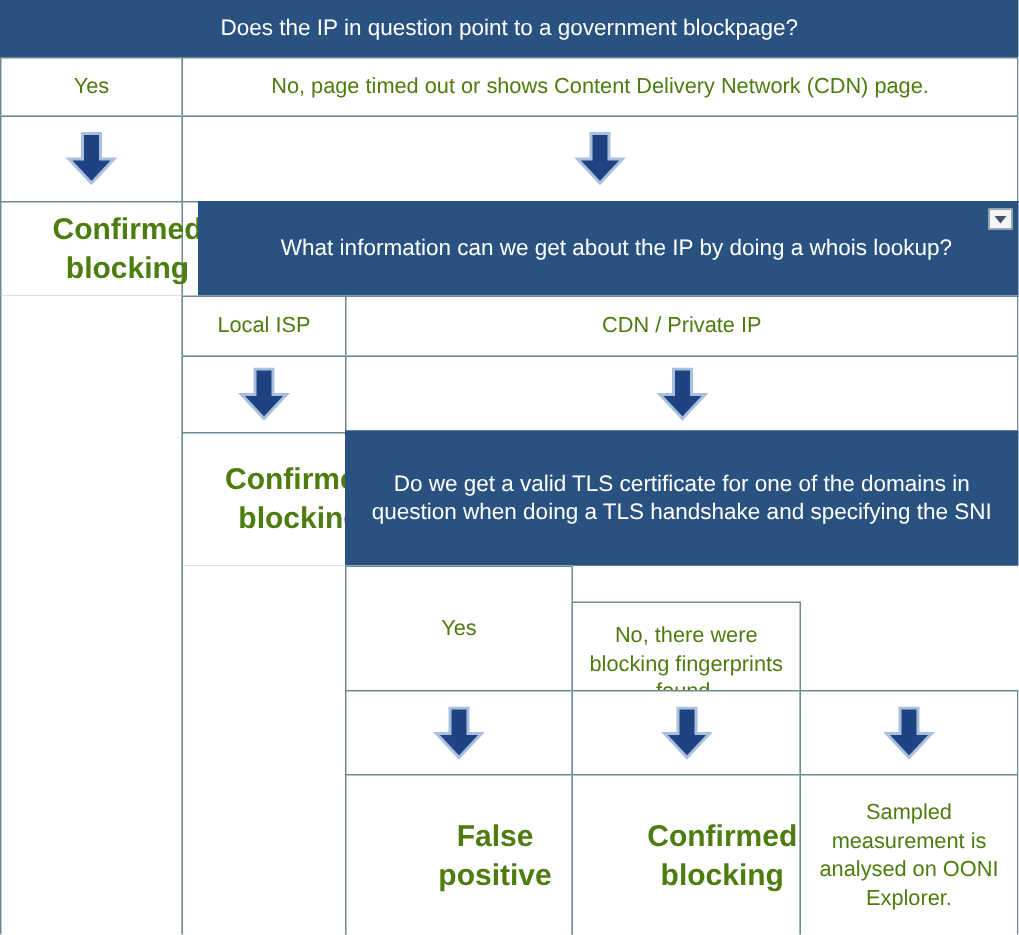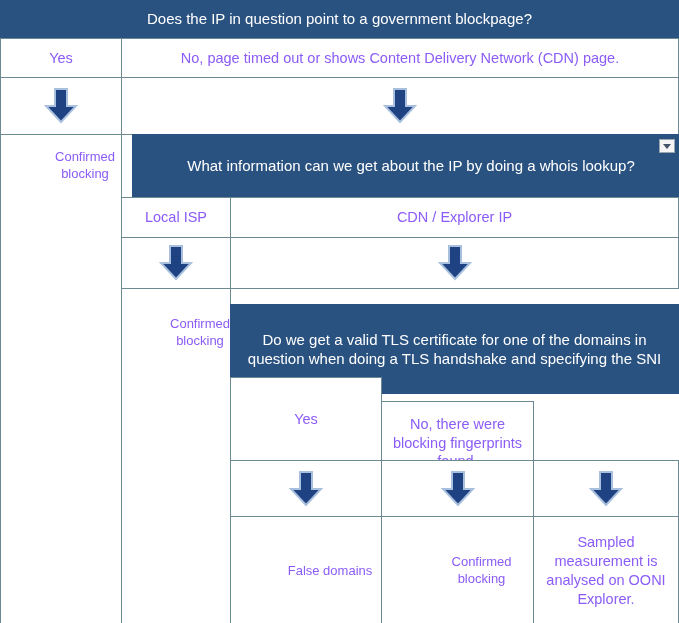--- a/index.html
+++ b/index.html
@@ -18,34 +18,34 @@
     width: 679px;
     height: 623px;
   }
   .cell {
     position: absolute;
     box-sizing: border-box;
     display: flex;
     align-items: center;
     justify-content: center;
     text-align: center;
-    color: #8b5cf6;
+    color: #4d7c0f;
     font-size: 14.5px;
     line-height: 1.3;
     background: #ffffff;
     border: 1px solid #6b8a91;
   }
   .cell.blue {
     background: #2a5280;
     color: #ffffff;
     border: 1px solid #2a5280;
   }
   .cell.bold {
-    font-weight: normal;
-    font-size: 13px;
+    font-weight: bold;
+    font-size: 20px;
     padding-left: 48px;
   }
   .cell.header-q {
     font-size: 15px;
   }
   .txt {
     display: block;
     padding: 0 6px;
   }
   
@@ -138,21 +138,21 @@
     <span class="tri"></span>
   </div>
 
   <div class="blank" style="left:0px; top:197px; width:122px; height:426px; border-left:1px solid #6b8a91; border-right:1px solid #6b8a91;"></div>
 
   <div class="cell" style="left:121px; top:197px; width:110px; height:41px;text-align:center;">
     <span class="txt">Local ISP</span>
   </div>
 
   <div class="cell" style="left:230px; top:197px; width:449px; height:41px;">
-    <span class="txt">CDN / Explorer IP</span>
+    <span class="txt">CDN / Private IP</span>
   </div>
 
   <div class="arrow-cell" style="left:121px; top:237px; width:110px; height:52px;">
     <span class="arrow">
       <svg width="34" height="36" viewBox="0 0 34 36">
         <polygon points="11,1 23,1 23,18 32,18 17,34 2,18 11,18" fill="#1f4282" stroke="#a8c0dd" stroke-width="2"></polygon>
       </svg>
     </span>
   </div>
 
@@ -161,21 +161,21 @@
       <svg width="34" height="36" viewBox="0 0 34 36">
         <polygon points="11,1 23,1 23,18 32,18 17,34 2,18 11,18" fill="#1f4282" stroke="#a8c0dd" stroke-width="2"></polygon>
       </svg>
     </span>
   </div>
 
   <div class="cell bold" style="left:121px; top:288px; width:110px; height:90px;">
     <span class="txt">Confirmed blocking</span>
   </div>
 
-  <div class="cell blue header-q" style="left:230px; top:304px; width:449px; height:90px;">
+  <div class="cell blue header-q" style="left:230px; top:287px; width:449px; height:90px;">
     <span class="txt">Do we get a valid TLS certificate for one of the domains in question when doing a TLS handshake and specifying the SNI</span>
   </div>
 
   <div class="blank" style="left:121px; top:377px; width:110px; height:246px; border-left:1px solid #6b8a91; border-right:1px solid #6b8a91;"></div>
 
   <div class="cell" style="left:230px; top:377px; width:152px; height:84px;">
     <span class="txt">Yes</span>
   </div>
 
   <div class="cell" style="left:381px; top:377px; width:153px; height:84px;margin-top:24px;">
@@ -201,21 +201,21 @@
 
   <div class="arrow-cell" style="left:533px; top:460px; width:146px; height:57px;">
     <span class="arrow">
       <svg width="34" height="36" viewBox="0 0 34 36">
         <polygon points="11,1 23,1 23,18 32,18 17,34 2,18 11,18" fill="#1f4282" stroke="#a8c0dd" stroke-width="2"></polygon>
       </svg>
     </span>
   </div>
 
   <div class="cell bold" style="left:230px; top:516px; width:152px; height:110px;">
-    <span class="txt">False domains</span>
+    <span class="txt">False positive</span>
   </div>
 
   <div class="cell bold" style="left:381px; top:516px; width:153px; height:110px;">
     <span class="txt">Confirmed blocking</span>
   </div>
 
   <div class="cell" style="left:533px; top:516px; width:146px; height:110px;">
     <span class="txt">Sampled measurement is analysed on OONI Explorer.</span>
   </div>
 

